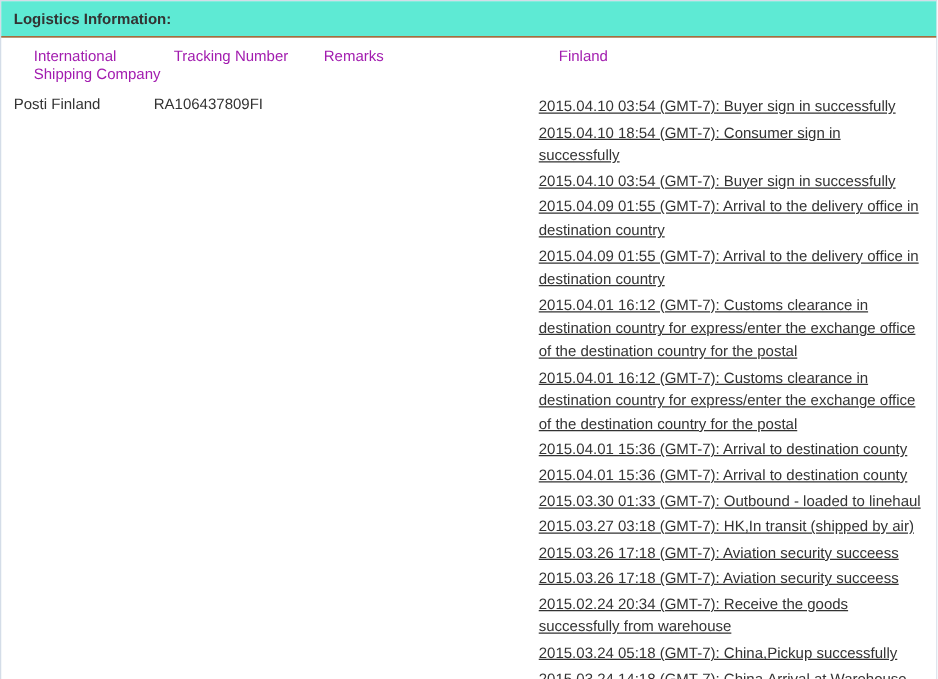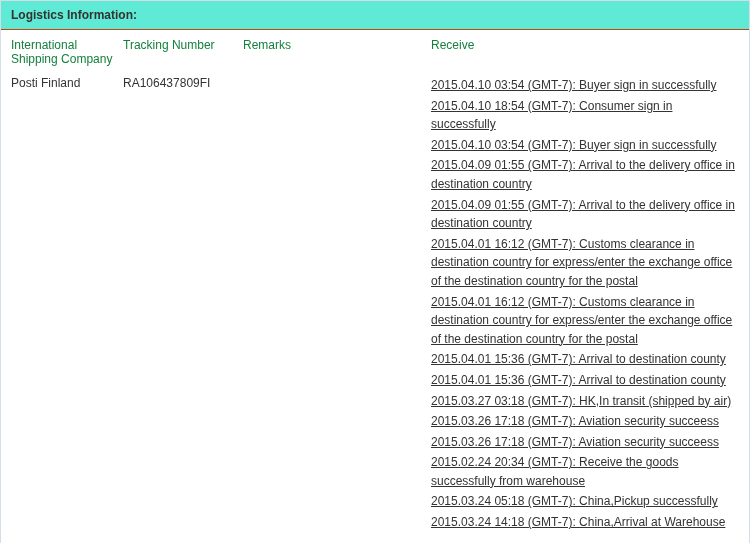--- a/index.html
+++ b/index.html
@@ -1,55 +1,56 @@
 <!DOCTYPE html>
 <html><head>
 <meta charset="utf-8">
 <style>
   * { box-sizing: border-box; margin: 0; padding: 0; }
   body { font-family: Arial, Helvetica, sans-serif; font-size: 12px; color: #333; background: #fff; width: 750px; }
   .panel { border: 1px solid #d4dde8; }
   .panel-header { background: #5eead4; border-bottom: 1px solid #c2410c; padding: 7px 10px; font-weight: bold; color: #333; font-size: 12px; }
-  .table-head { display: flex; padding: 8px 10px 10px 10px; color: #15803d; font-size: 12px; }
+  .table-head { display: flex; padding: 8px 10px 10px 26px; color: #a21caf; font-size: 12px; }
   .col-company { width: 112px; flex-shrink: 0; }
   .col-tracking { width: 120px; flex-shrink: 0; }
   .col-remarks { width: 188px; flex-shrink: 0; }
   .col-details { flex: 1; }
   .table-body { display: flex; padding: 0 10px 12px 10px; font-size: 12px; color: #333; }
   .detail-line { line-height: 1.55; margin-bottom: 2px; text-decoration: underline; }
   .detail-line span { color: #333; }
 </style>
 </head>
 <body>
 
 <div class="panel">
   <div class="panel-header">Logistics Information:</div>
 
   <div class="table-head">
     <div class="col-company">International Shipping Company</div>
     <div class="col-tracking">Tracking Number</div>
     <div class="col-remarks">Remarks</div>
-    <div class="col-details">Receive</div>
+    <div class="col-details">Finland</div>
   </div>
 
   <div class="table-body">
     <div class="col-company">Posti Finland</div>
     <div class="col-tracking">RA106437809FI</div>
     <div class="col-remarks"></div>
     <div class="col-details">
       <div id="events-container">
           <div class="detail-line"><span>2015.04.10 03:54 (GMT-7): Buyer sign in successfully</span></div>
           <div class="detail-line"><span>2015.04.10 18:54 (GMT-7): Consumer sign in successfully</span></div>
           <div class="detail-line"><span>2015.04.10 03:54 (GMT-7): Buyer sign in successfully</span></div>
           <div class="detail-line"><span>2015.04.09 01:55 (GMT-7): Arrival to the delivery office in destination country</span></div>
           <div class="detail-line"><span>2015.04.09 01:55 (GMT-7): Arrival to the delivery office in destination country</span></div>
           <div class="detail-line"><span>2015.04.01 16:12 (GMT-7): Customs clearance in destination country for express/enter the exchange office of the destination country for the postal</span></div>
           <div class="detail-line"><span>2015.04.01 16:12 (GMT-7): Customs clearance in destination country for express/enter the exchange office of the destination country for the postal</span></div>
           <div class="detail-line"><span>2015.04.01 15:36 (GMT-7): Arrival to destination county</span></div>
           <div class="detail-line"><span>2015.04.01 15:36 (GMT-7): Arrival to destination county</span></div>
+          <div class="detail-line"><span>2015.03.30 01:33 (GMT-7): Outbound - loaded to linehaul</span></div>
           <div class="detail-line"><span>2015.03.27 03:18 (GMT-7): HK,In transit (shipped by air)</span></div>
           <div class="detail-line"><span>2015.03.26 17:18 (GMT-7): Aviation security succeess</span></div>
           <div class="detail-line"><span>2015.03.26 17:18 (GMT-7): Aviation security succeess</span></div>
           <div class="detail-line"><span>2015.02.24 20:34 (GMT-7): Receive the goods successfully from warehouse</span></div>
           <div class="detail-line"><span>2015.03.24 05:18 (GMT-7): China,Pickup successfully</span></div>
           <div class="detail-line"><span>2015.03.24 14:18 (GMT-7): China,Arrival at Warehouse</span></div>
         </div>
 
     </div>
   </div>

